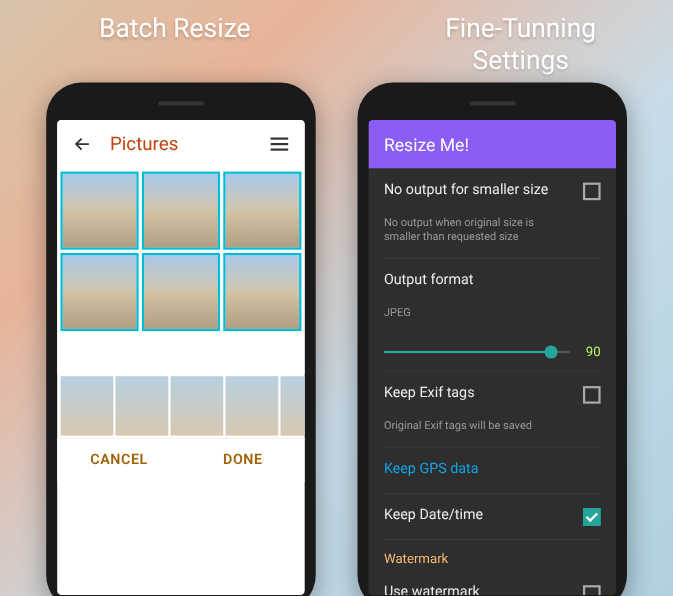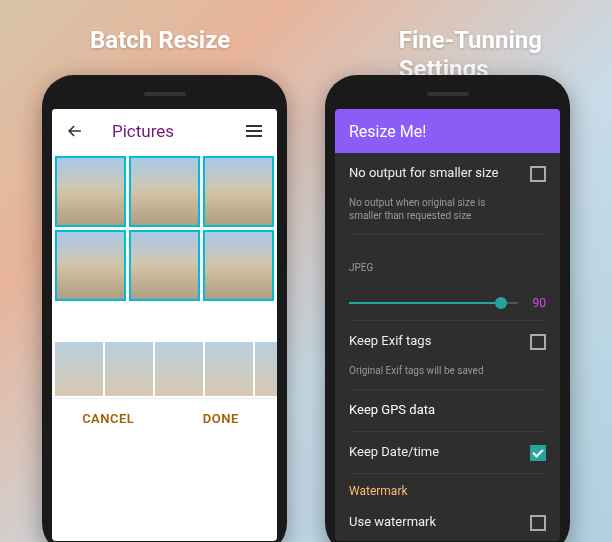--- a/index.html
+++ b/index.html
@@ -1,55 +1,55 @@
 <!DOCTYPE html>
 <html><head>
 <meta charset="utf-8">
 <style>
 *{margin:0;padding:0;box-sizing:border-box;font-family:-apple-system,BlinkMacSystemFont,'Segoe UI',Roboto,sans-serif}
 body{width:612px;height:542px;background:linear-gradient(135deg,#d8c4a8 0%,#e8b49a 25%,#c8dce8 60%,#b0d0e0 100%);overflow:hidden;position:relative}
-.titles{position:absolute;top:26px;left:0;right:0;display:flex;justify-content:space-between;padding:0 70px 0 90px;color:#fff;font-family:'Courier New',monospace;font-size:24px;text-shadow:0 1px 3px rgba(0,0,0,0.2);font-weight:700}
-.title-right{text-align:left;line-height:1.2}
+.titles{position:absolute;top:12px;left:0;right:0;display:flex;justify-content:space-between;padding:0 70px 0 90px;color:#fff;font-family:'Courier New',monospace;font-size:24px;text-shadow:0 1px 3px rgba(0,0,0,0.2);font-weight:400}
+.title-right{text-align:center;line-height:1.2}
 .phones{position:absolute;top:75px;left:0;right:0;display:flex;justify-content:space-between;padding:0 42px}
 .phone{width:245px;height:480px;background:#1a1a1a;border-radius:32px;padding:14px 10px 10px;box-shadow:0 6px 24px rgba(0,0,0,0.35)}
 .phone-top{height:10px;display:flex;align-items:center;justify-content:center;margin-bottom:10px}
 .speaker{width:42px;height:4px;background:#333;border-radius:2px}
 .screen{width:100%;height:calc(100% - 24px);border-radius:4px;overflow:hidden;background:#fff}
 .screen.dark{background:#2e2e2e;color:#eee}
 .toolbar{height:44px;display:flex;align-items:center;padding:0 12px;background:#fff}
 .toolbar .back{width:22px;height:22px;display:flex;align-items:center;justify-content:center;color:#333}
-.toolbar .title{margin-left:26px;font-size:17px;color:#701a75;flex:1}
+.toolbar .title{margin-left:14px;font-size:17px;color:#c2410c;flex:1}
 .toolbar .menu{width:22px;height:22px;display:flex;flex-direction:column;justify-content:center;gap:3px;align-items:center}
 .toolbar .menu span{width:16px;height:2px;background:#333}
 .grid{display:grid;grid-template-columns:repeat(3,1fr);gap:3px;padding:3px;background:#fff}
 .thumb{aspect-ratio:1/1;background:linear-gradient(180deg,#a8c8e8 0%,#d8c8a8 55%,#c8b898 100%);border:2px solid #00bcd4;position:relative}
 .thumb::after{content:'';position:absolute;inset:0;background:linear-gradient(180deg,transparent 40%,rgba(120,100,80,.3) 100%)}
 .gap{height:36px;background:#fff}
 .strip{display:flex;gap:2px;padding:2px 3px;height:58px;overflow:hidden}
 .strip .s{flex:0 0 48px;background:linear-gradient(180deg,#b8d0e0 0%,#d8c8b0 100%)}
 .actions{display:flex;height:40px;border-top:1px solid #eee}
 .actions button{flex:1;background:#fff;border:0;color:#a16207;font-size:13px;font-weight:600;letter-spacing:.5px}
 .dark-toolbar{height:44px;display:flex;align-items:center;padding:0 14px;background:#8b5cf6;font-size:16px;color:#fff}
 .settings{padding:0 14px}
 .row{padding:12px 0;border-bottom:1px solid #3a3a3a;display:flex;align-items:flex-start;justify-content:flex-start;gap:10px}
 .row.nb{border-bottom:0}
 .row .txt{flex:1}
 .row .lbl{font-size:13px;color:#eee;line-height:1.3}
 .row .sub{font-size:10px;color:#999;margin-top:14px;line-height:1.3}
-.row.dis .lbl{color:#ffffff}
+.row.dis .lbl{color:#0ea5e9}
 .chk{width:16px;height:16px;border:2px solid #aaa;flex-shrink:0;margin-top:1px;position:relative}
 .chk.on{background:#26a69a;border-color:#26a69a}
 .chk.on::after{content:'';position:absolute;left:3px;top:0px;width:4px;height:8px;border:solid #fff;border-width:0 2px 2px 0;transform:rotate(45deg)}
 .slider-row{padding:10px 0;border-bottom:1px solid #3a3a3a}
 .slider-row .lbl{font-size:13px;color:#eee;margin-bottom:10px}
 .slider{display:flex;align-items:center;gap:8px}
 .track{flex:1;height:2px;background:#555;position:relative}
 .fill{position:absolute;left:0;top:0;height:100%;width:90%;background:#26a69a}
 .knob{position:absolute;left:90%;top:50%;width:12px;height:12px;background:#26a69a;border-radius:50%;transform:translate(-50%,-50%)}
-.sval{font-size:12px;color:#d946ef;min-width:20px;text-align:right}
+.sval{font-size:12px;color:#bef264;min-width:20px;text-align:right}
 .section{font-size:12px;color:#fdba74;padding:10px 0 4px}
 </style>
 </head>
 <body>
 
 <div class="titles">
   <div>Batch Resize</div>
   <div class="title-right">
     <div>Fine-Tunning</div>
     <div>Settings</div>
@@ -108,20 +108,21 @@
       <div class="settings">
         <div class="row">
           <div class="txt">
             <div class="lbl">No output for smaller size</div>
             <div class="sub">No output when original size is smaller than requested size</div>
           </div>
           <div class="chk"></div>
         </div>
         <div class="row nb">
           <div class="txt">
+            <div class="lbl">Output format</div>
             <div class="sub">JPEG</div>
           </div>
         </div>
         <div class="slider-row">
           <div class="slider">
             <div class="track">
               <div class="fill"></div>
                 <div class="knob"></div>
             </div>
             <div class="sval">90</div>

